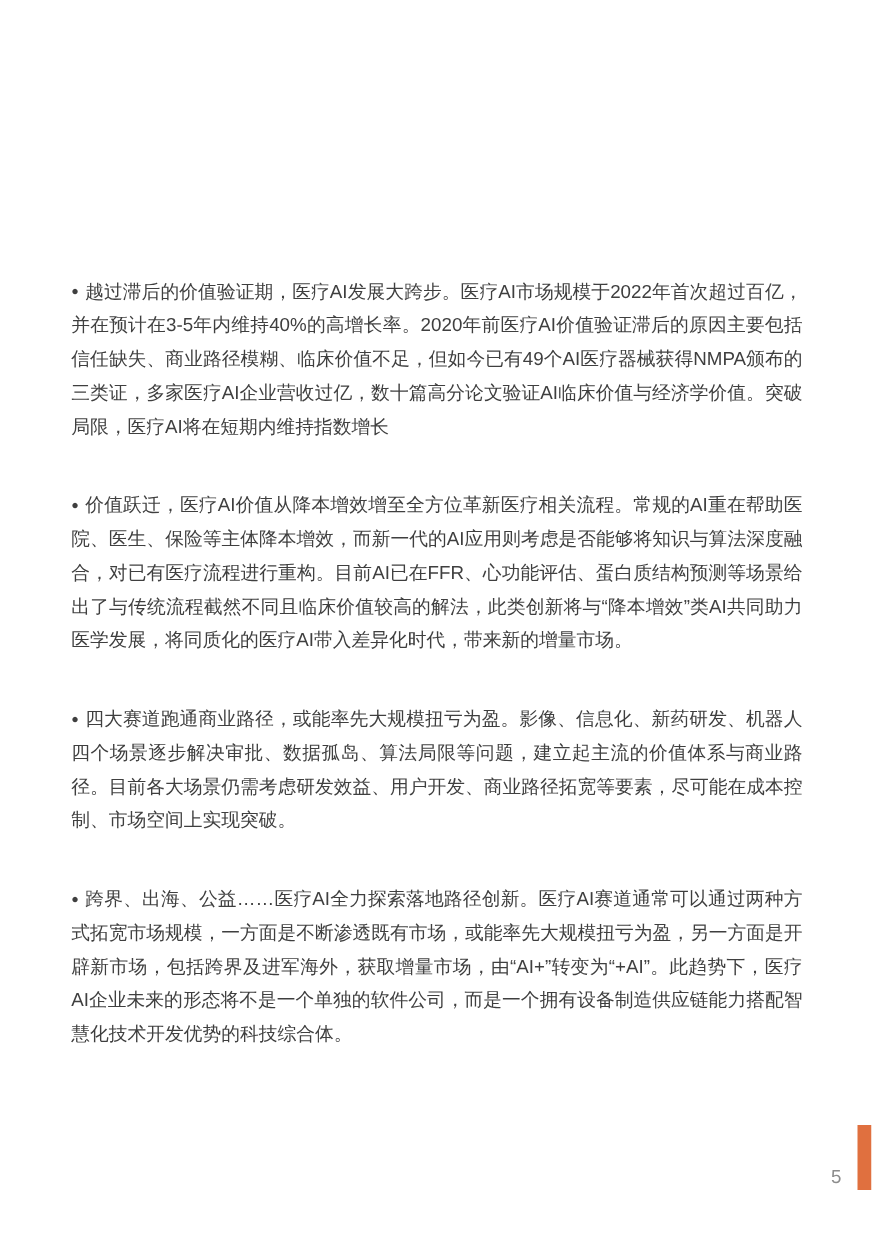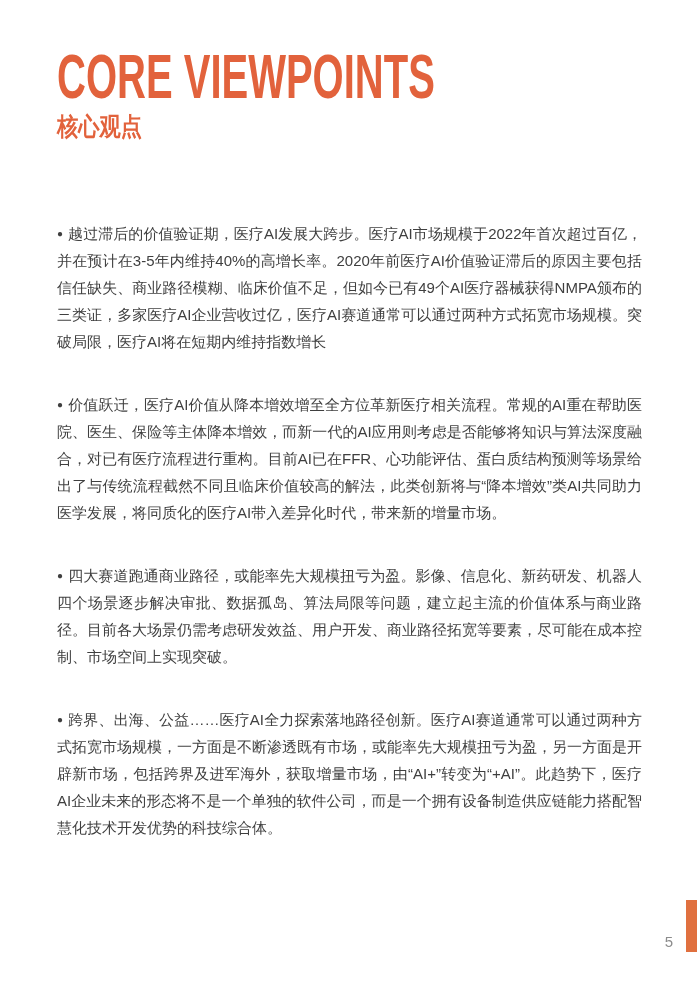--- a/index.html
+++ b/index.html
@@ -81,28 +81,24 @@
     width: 11px;
     height: 52px;
     background: #E0703F;
   }
 </style>
 </head>
 <body>
 
 <div id="page">
 
-  <div id="header">
-    <h1 id="title-en">CORE VIEWPOINTS</h1>
-    <h2 id="title-zh">核心观点</h2>
-  </div>
 
   <div id="content">
     <p>
-      <span class="bullet">●</span><span>越过滞后的价值验证期，医疗AI发展大跨步。医疗AI市场规模于2022年首次超过百亿，并在预计在3-5年内维持40%的高增长率。2020年前医疗AI价值验证滞后的原因主要包括信任缺失、商业路径模糊、临床价值不足，但如今已有49个AI医疗器械获得NMPA颁布的三类证，多家医疗AI企业营收过亿，医疗AI赛道通常可以通过两种方式拓宽市场规模。突破局限，医疗AI将在短期内维持指数增长</span>
+      <span class="bullet">●</span><span>越过滞后的价值验证期，医疗AI发展大跨步。医疗AI市场规模于2022年首次超过百亿，并在预计在3-5年内维持40%的高增长率。2020年前医疗AI价值验证滞后的原因主要包括信任缺失、商业路径模糊、临床价值不足，但如今已有49个AI医疗器械获得NMPA颁布的三类证，多家医疗AI企业营收过亿，数十篇高分论文验证AI临床价值与经济学价值。突破局限，医疗AI将在短期内维持指数增长</span>
     </p>
     <p>
       <span class="bullet">●</span><span>价值跃迁，医疗AI价值从降本增效增至全方位革新医疗相关流程。常规的AI重在帮助医院、医生、保险等主体降本增效，而新一代的AI应用则考虑是否能够将知识与算法深度融合，对已有医疗流程进行重构。目前AI已在FFR、心功能评估、蛋白质结构预测等场景给出了与传统流程截然不同且临床价值较高的解法，此类创新将与“降本增效”类AI共同助力医学发展，将同质化的医疗AI带入差异化时代，带来新的增量市场。</span>
     </p>
     <p>
       <span class="bullet">●</span><span>四大赛道跑通商业路径，或能率先大规模扭亏为盈。影像、信息化、新药研发、机器人四个场景逐步解决审批、数据孤岛、算法局限等问题，建立起主流的价值体系与商业路径。目前各大场景仍需考虑研发效益、用户开发、商业路径拓宽等要素，尽可能在成本控制、市场空间上实现突破。</span>
     </p>
     <p>
       <span class="bullet">●</span><span>跨界、出海、公益……医疗AI全力探索落地路径创新。医疗AI赛道通常可以通过两种方式拓宽市场规模，一方面是不断渗透既有市场，或能率先大规模扭亏为盈，另一方面是开辟新市场，包括跨界及进军海外，获取增量市场，由“AI+”转变为“+AI”。此趋势下，医疗AI企业未来的形态将不是一个单独的软件公司，而是一个拥有设备制造供应链能力搭配智慧化技术开发优势的科技综合体。</span>
     </p>

